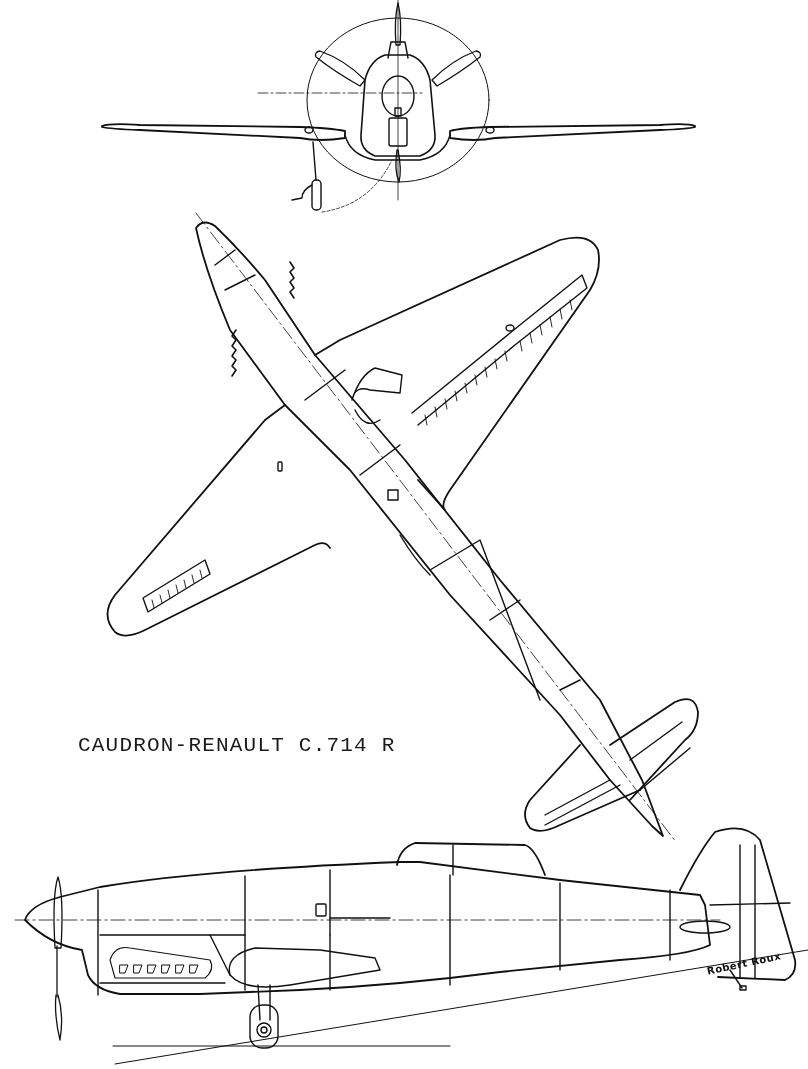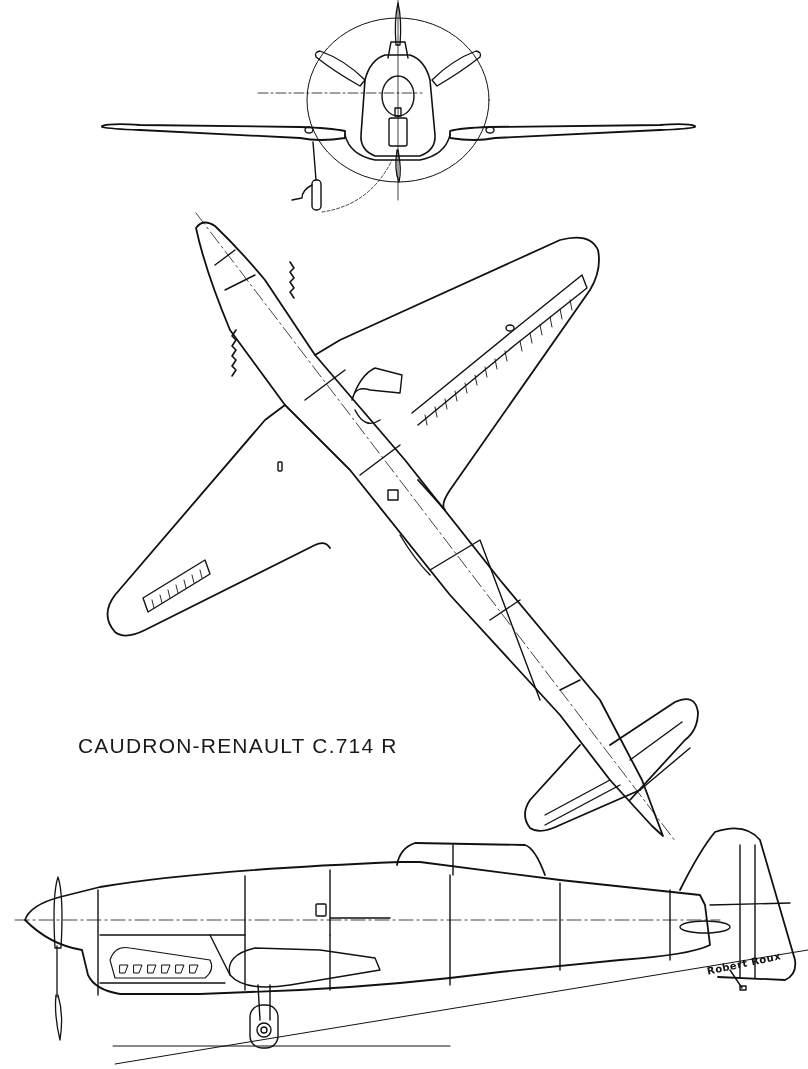--- a/index.html
+++ b/index.html
@@ -1,18 +1,18 @@
 <!DOCTYPE html>
 <html><head>
 <meta charset="utf-8">
 <style>
   html,body{margin:0;padding:0;background:#ffffff;}
   body{width:808px;height:1069px;position:relative;overflow:hidden;font-family:"Liberation Sans",sans-serif;}
   svg{position:absolute;left:0;top:0;}
-  .title{position:absolute;left:78px;top:734px;font-family:Liberation Sans, sans-serif;font-size:21px;letter-spacing:1.2px;color:#1a1a1a;font-weight:normal;white-space:nowrap;}
+  .title{position:absolute;left:78px;top:734px;font-family:Liberation Mono, monospace;font-size:21px;letter-spacing:1.2px;color:#1a1a1a;font-weight:normal;white-space:nowrap;}
   .sig{position:absolute;left:706px;top:966px;font-family:"DejaVu Sans",sans-serif;font-size:10px;font-weight:bold;color:#111;transform:rotate(-12deg);transform-origin:left top;white-space:nowrap;letter-spacing:0.5px;}
 </style>
 </head>
 <body>
 
 <svg width="808" height="1069" viewBox="0 0 808 1069" fill="none" stroke="#111" stroke-width="1.4" stroke-linejoin="round" stroke-linecap="round">
 
   <g>
 
     <ellipse cx="398" cy="100" rx="91" ry="82" stroke-width="1"></ellipse>

